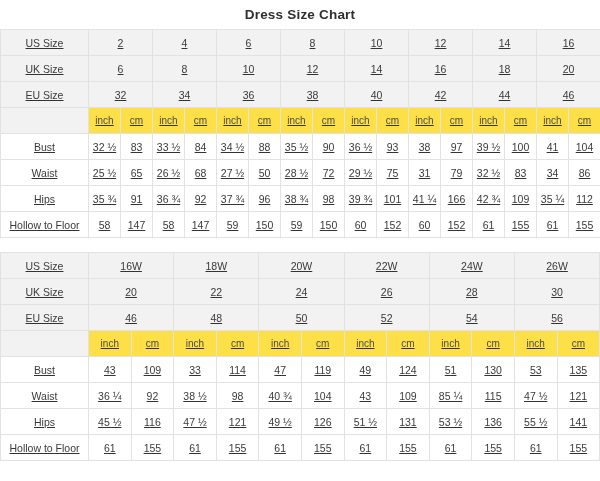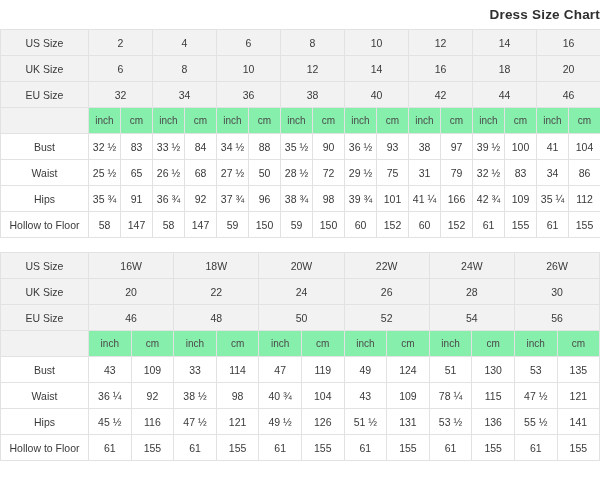--- a/index.html
+++ b/index.html
@@ -18,32 +18,33 @@
     width: 600px;
     height: 481px;
     position: relative;
     box-sizing: border-box;
   }
   .chart-block {
     width: 600px;
     box-sizing: border-box;
   }
   .chart-title {
-    text-align: right;
+    text-align: center;
     font-weight: bold;
     font-size: 13.5px;
     color: #2f2f2f;
     padding: 7px 0 7px 0;
     background: #ffffff;
     letter-spacing: 0.2px;
   }
   table.size-table {
     border-collapse: collapse;
     width: 600px;
     table-layout: fixed;
+    text-decoration: underline;
   }
   table.size-table td {
     border: 1px solid #e2e2e2;
     font-size: 10.5px;
     text-align: center;
     height: 25px;
     padding: 0 1px;
     color: #3a3a3a;
     overflow: hidden;
     white-space: nowrap;
@@ -56,21 +57,21 @@
     color: #3a3a3a;
   }
   
   tr.grey td {
     background: #f2f2f2;
   }
   tr.white td {
     background: #ffffff;
   }
   tr.unit td {
-    background: #86efac;
+    background: #fde047;
     font-size: 10px;
     color: #4a4a4a;
   }
   tr.unit td.rowlabel {
     background: #f2f2f2;
   }
   .spacer {
     height: 14px;
     background: #ffffff;
     width: 600px;
@@ -290,21 +291,21 @@
         <tr class="white">
           <td class="rowlabel">Waist</td>
           <td>36 ¼</td>
           <td>92</td>
           <td>38 ½</td>
           <td>98</td>
           <td>40 ¾</td>
           <td>104</td>
           <td>43</td>
           <td>109</td>
-          <td>78 ¼</td>
+          <td>85 ¼</td>
           <td>115</td>
           <td>47 ½</td>
           <td>121</td>
         </tr>
         <tr class="white">
           <td class="rowlabel">Hips</td>
           <td>45 ½</td>
           <td>116</td>
           <td>47 ½</td>
           <td>121</td>

